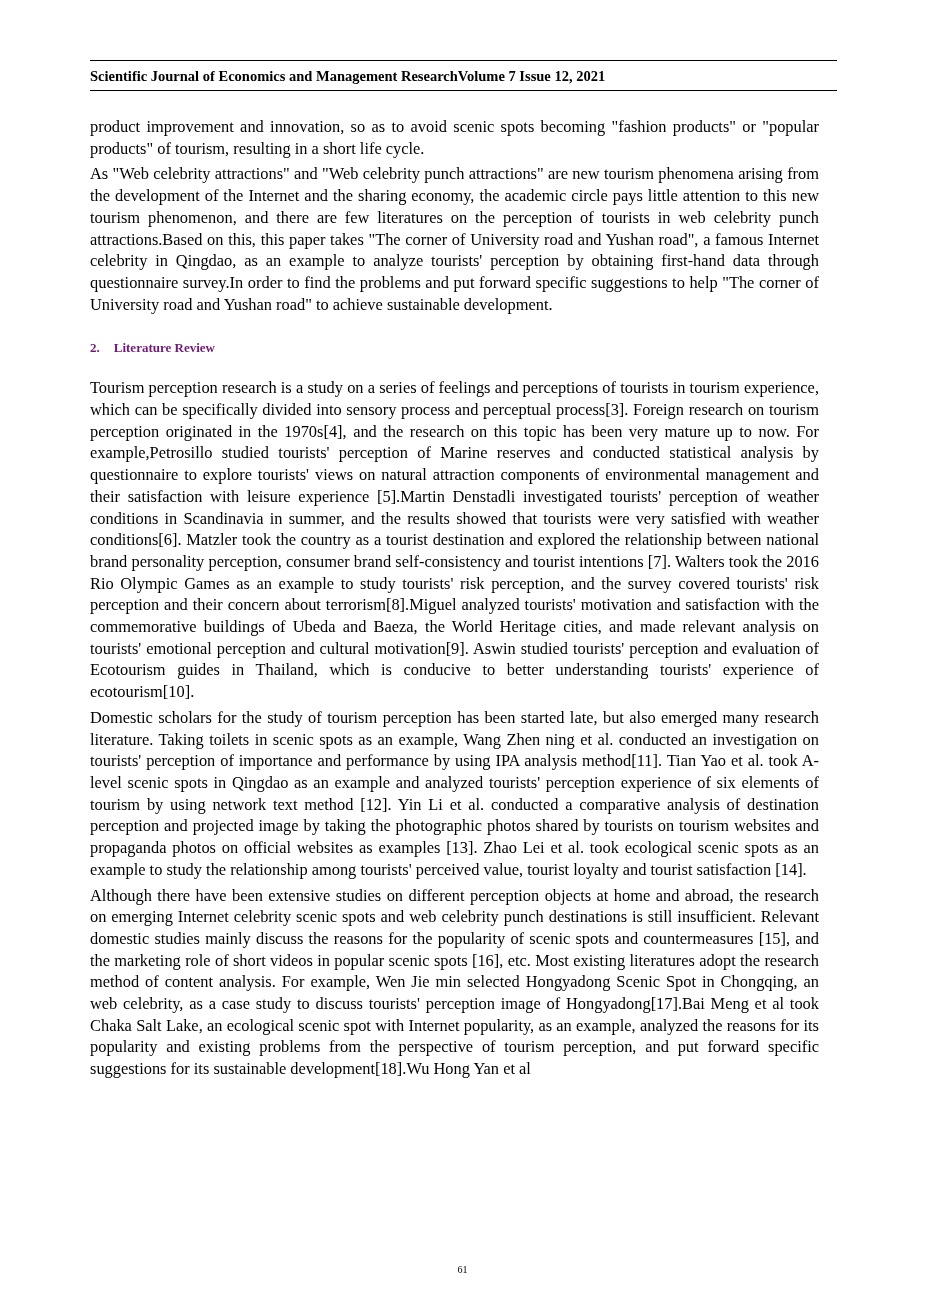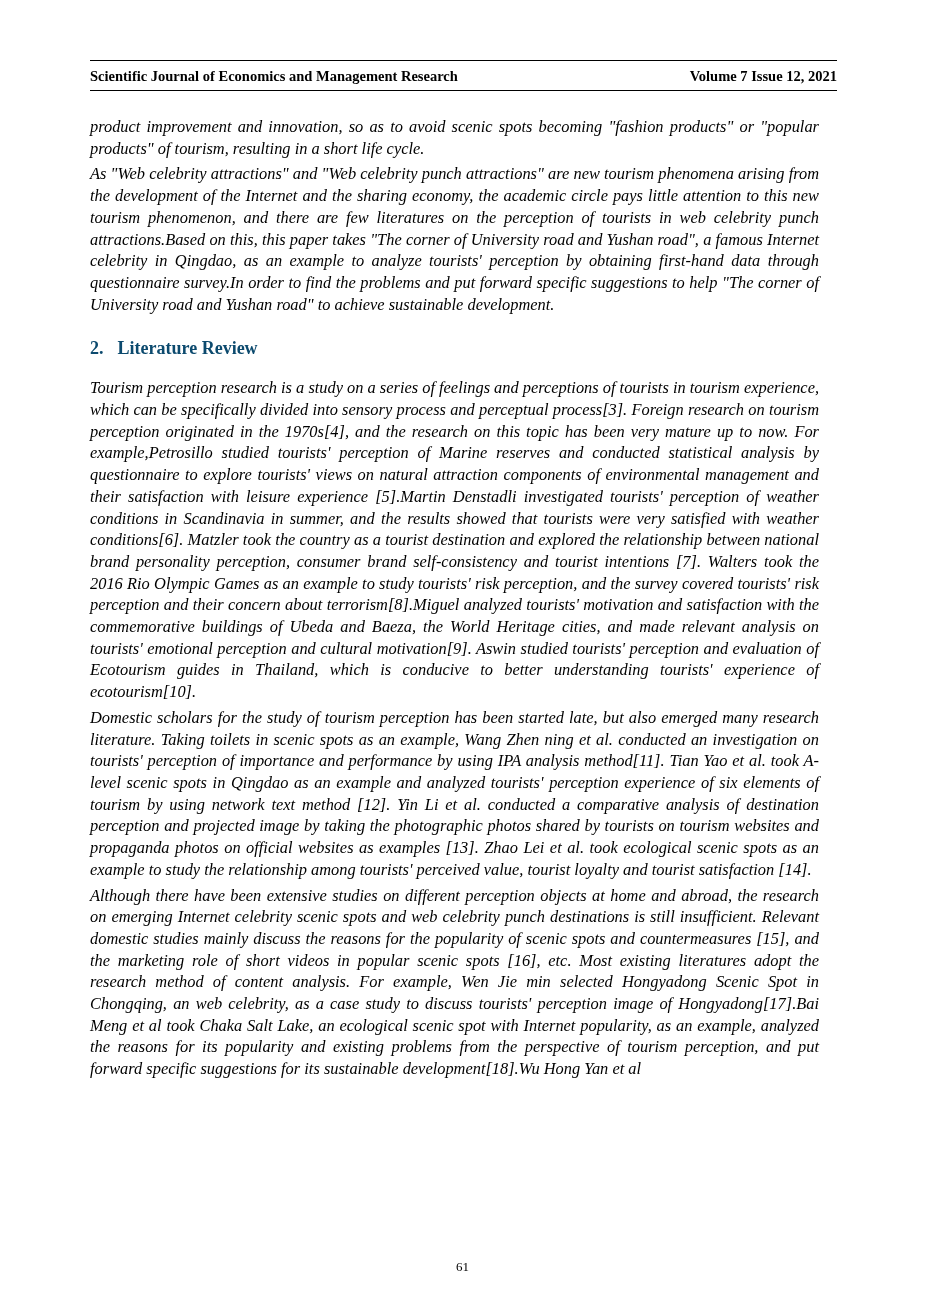--- a/index.html
+++ b/index.html
@@ -15,61 +15,59 @@
   .page {
     padding: 60px 88px 0 90px;
   }
   .page-header {
     border-top: 1.5px solid #000000;
     border-bottom: 1.5px solid #000000;
     padding: 6px 0 5px 0;
   }
   .header-row {
     display: flex;
-    justify-content: space-between;
     align-items: baseline;
     font-weight: bold;
     font-size: 14.5px;
     line-height: 18px;
   }
   .issn-line {
     font-weight: bold;
     font-size: 13.5px;
     margin-top: 5px;
     line-height: 16px;
   }
   .content {
     margin-top: 25px;
     font-size: 16.4px;
     line-height: 21.7px;
     text-align: justify;
   }
   .content p {
     margin: 0 18px 4px 0;
-    font-style: italic;
   }
   .section-heading {
-    color: #0c4a6e;
-    font-size: 18px;
+    color: #701a75;
+    font-size: 13px;
     font-weight: bold;
     margin: 21px 0 17px 0;
     text-align: left;
     line-height: 24px;
   }
   .section-heading .sec-num {
     display: inline-block;
     margin-right: 14px;
   }
   .page-footer {
     position: absolute;
     bottom: 34px;
     left: 0;
     width: 100%;
     text-align: center;
-    font-size: 13px;
+    font-size: 10px;
     margin-top: 29px;
   }
 </style>
 </head>
 <body>
 
 <div class="page">
 
   <div class="page-header">
     <div class="header-row">

